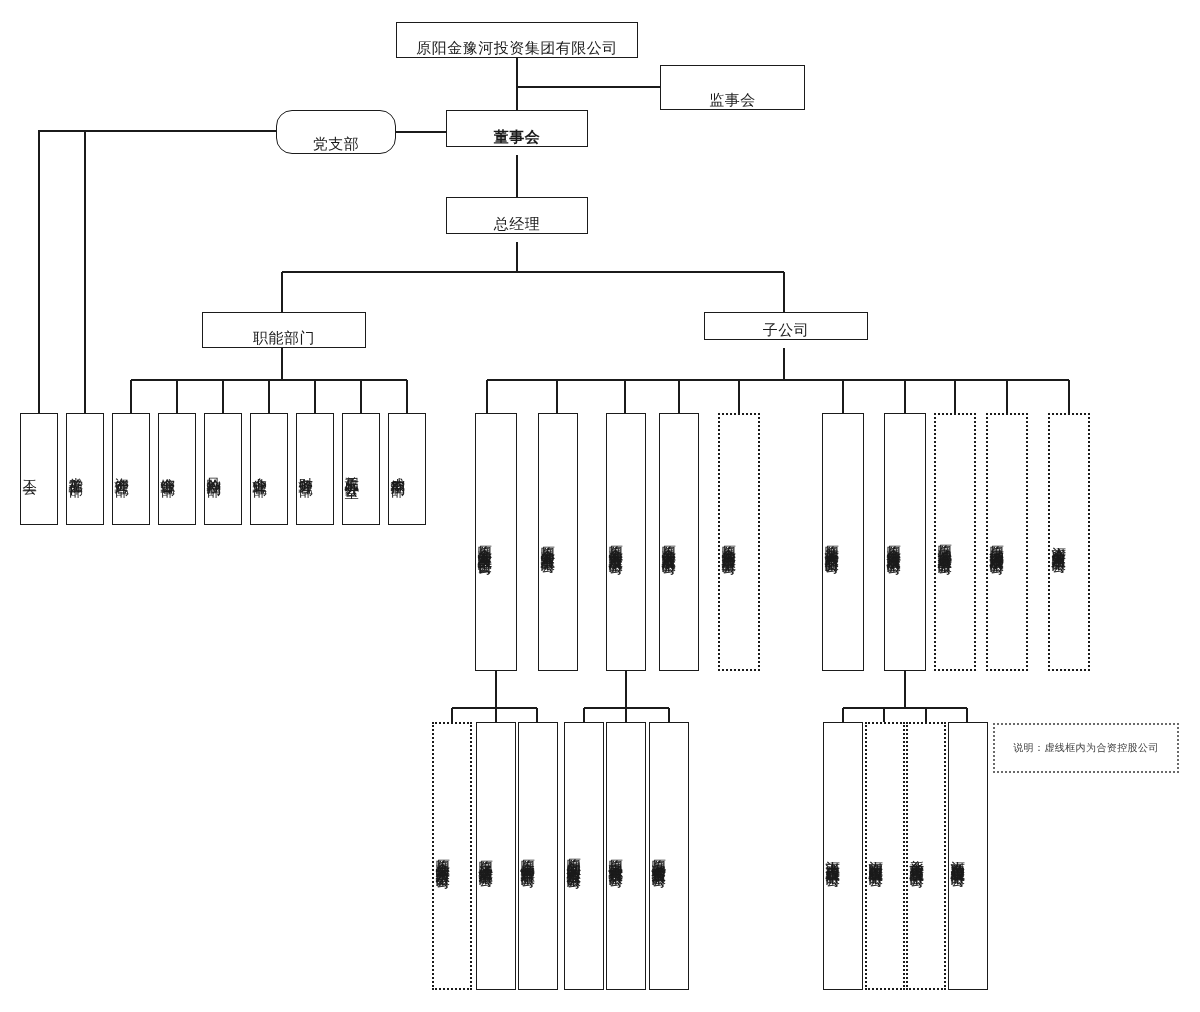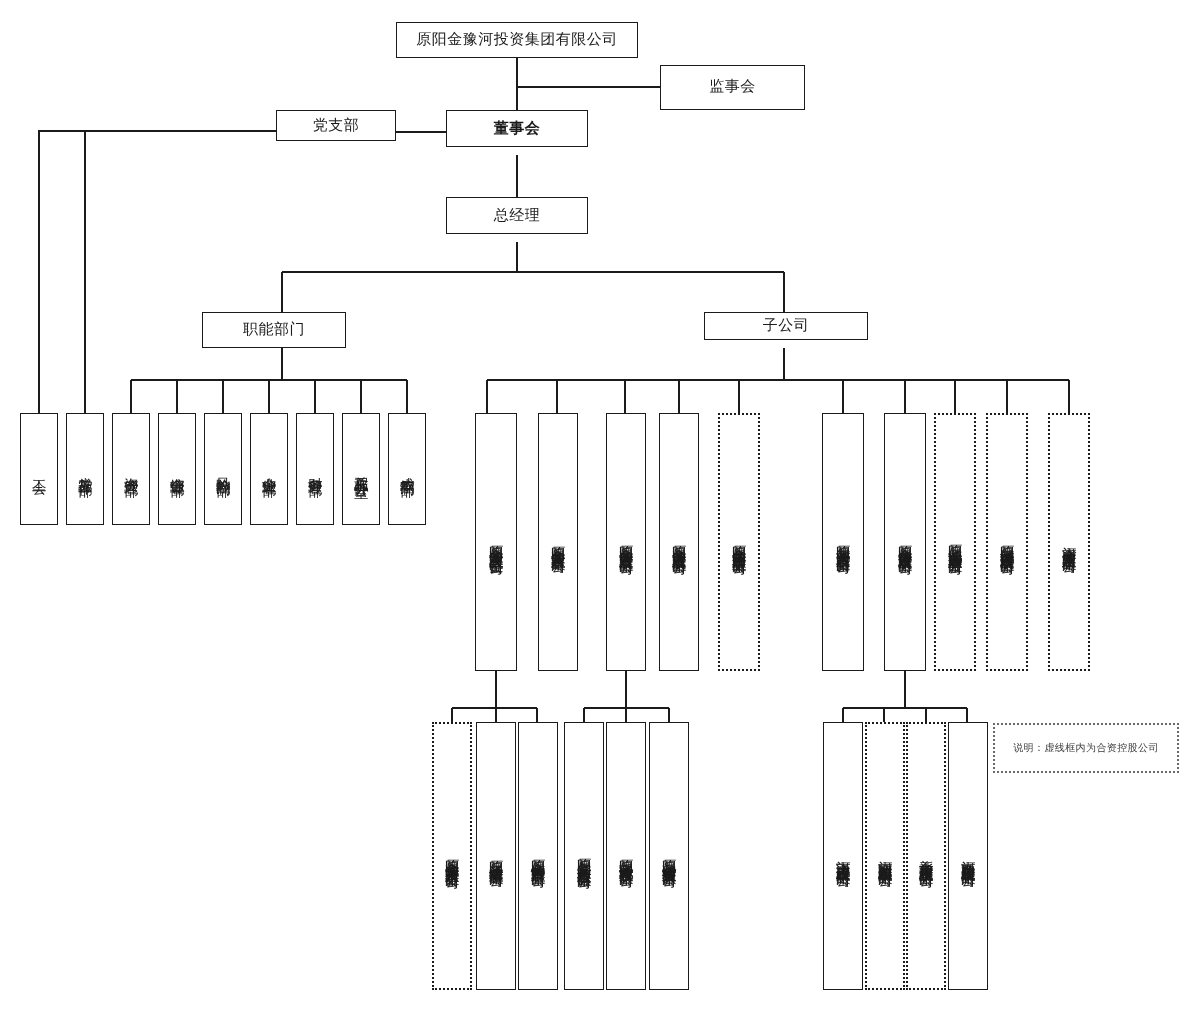--- a/index.html
+++ b/index.html
@@ -24,21 +24,21 @@
     top: 0;
     width: 1200px;
     height: 1012px;
     pointer-events: none;
   }
   .node {
     position: absolute;
     box-sizing: border-box;
     background: #ffffff;
     display: flex;
-    align-items: center;
+    align-items: flex-end;
     justify-content: center;
     text-align: center;
     line-height: 1.15;
     color: #1b1b1b;
     z-index: 3;
   }
   .node.solid {
     border: 1.6px solid #1b1b1b;
   }
   .node.dotted {
@@ -138,37 +138,37 @@
       <path d="M884,708 L884,722"></path>
       <path d="M926,708 L926,722"></path>
       <path d="M967,708 L967,722"></path>
     </g>
   </svg>
 
   <div class="node solid horiz" style="left:396px; top:22px; width:242px; height:36px;">
     <span class="nodelabel">原阳金豫河投资集团有限公司</span>
   </div>
 
-  <div class="node solid horiz" style="left:660px; top:65px; width:145px; height:45px;font-family:Liberation Mono, monospace;">
+  <div class="node solid horiz" style="left:660px; top:65px; width:145px; height:45px;">
     <span class="nodelabel">监事会</span>
   </div>
 
-  <div class="node solid horiz" style="left:276px; top:110px; width:120px; height:31px;">
+  <div class="node solid horiz" style="left:276px; top:110px; width:120px; height:44px;border-radius:16px;">
     <span class="nodelabel">党支部</span>
   </div>
 
   <div class="node solid horiz" style="left:446px; top:110px; width:142px; height:37px; font-weight:600;">
     <span class="nodelabel">董事会</span>
   </div>
 
   <div class="node solid horiz" style="left:446px; top:197px; width:142px; height:37px;">
     <span class="nodelabel">总经理</span>
   </div>
 
-  <div class="node solid horiz" style="left:202px; top:312px; width:144px; height:36px;">
+  <div class="node solid horiz" style="left:202px; top:312px; width:164px; height:36px;">
     <span class="nodelabel">职能部门</span>
   </div>
 
   <div class="node solid horiz" style="left:704px; top:312px; width:164px; height:28px;">
     <span class="nodelabel">子公司</span>
   </div>
 
   <div class="node solid vert" style="left:20px; top:413px; width:38px; height:112px;">
     <span class="nodelabel">工会</span>
   </div>

